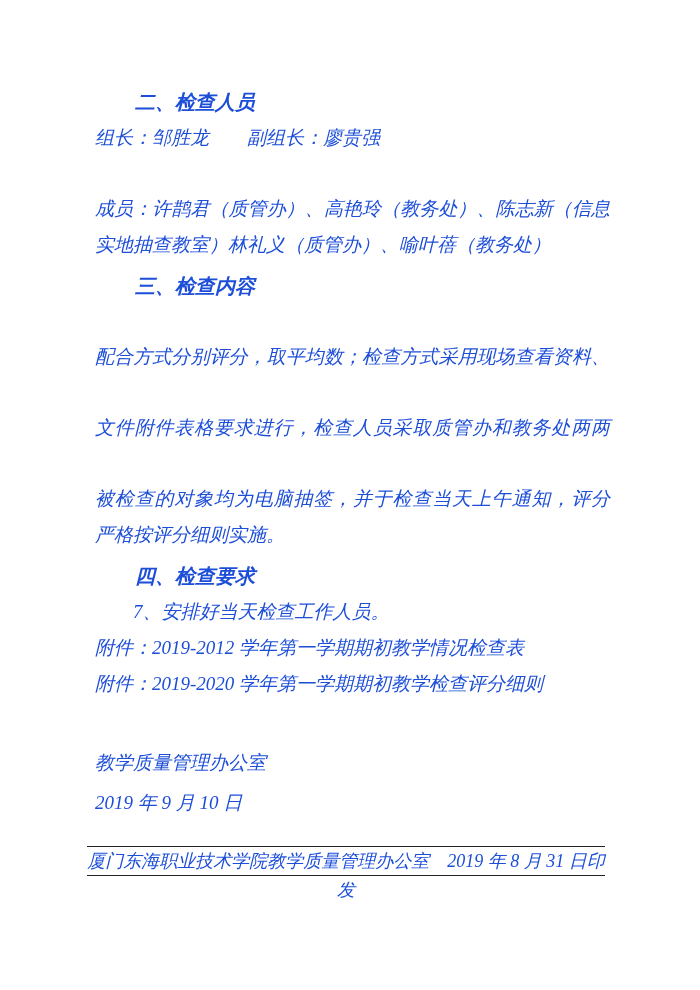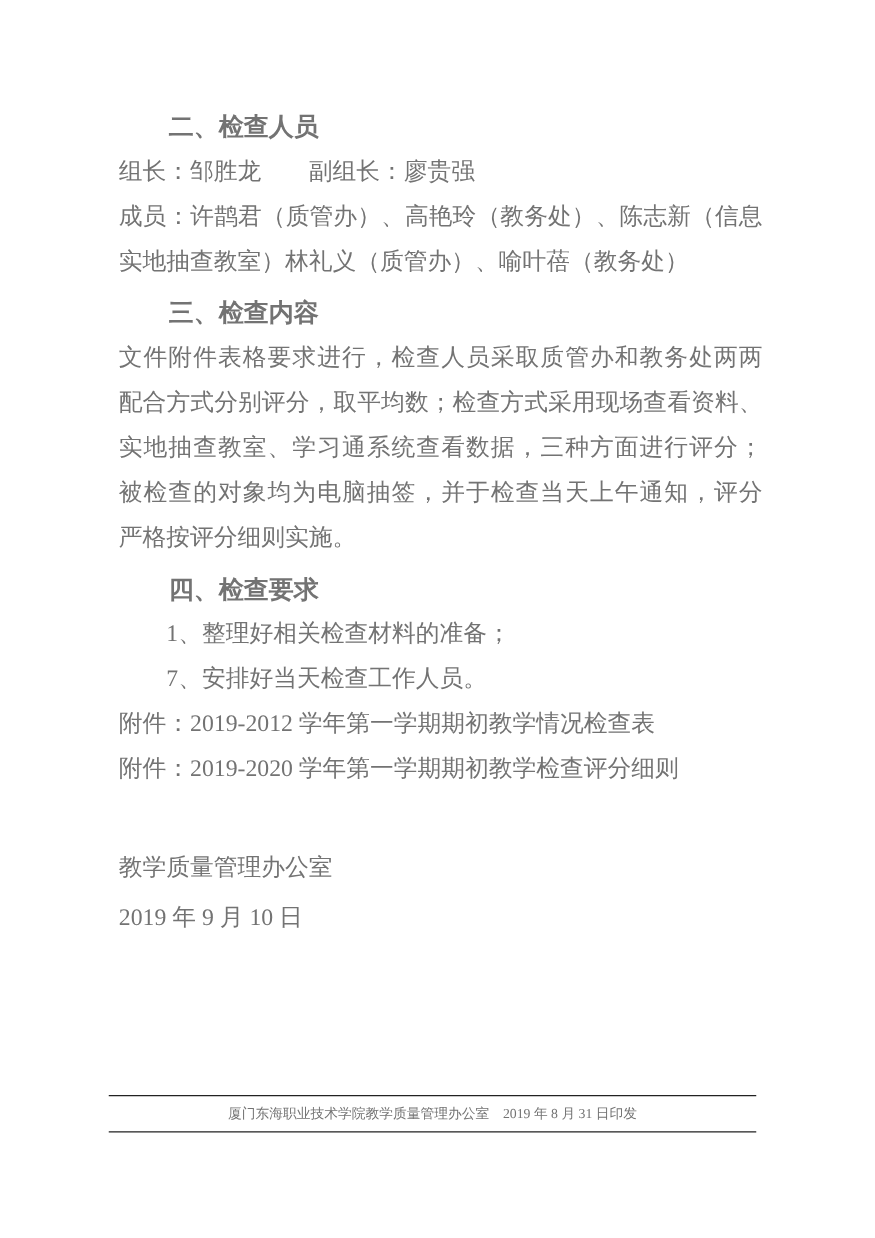--- a/index.html
+++ b/index.html
@@ -5,23 +5,24 @@
   html, body {
     margin: 0;
     padding: 0;
     background: #ffffff;
   }
   .page {
     position: relative;
     width: 700px;
     height: 968px;
     background: #ffffff;
-    color: #737373;
+    color: #1d4ed8;
     font-family: "Liberation Serif", "DejaVu Serif", serif;
     overflow: hidden;
+    font-style: italic;
   }
   .content {
     position: absolute;
     left: 95px;
     top: 84px;
     width: 515px;
     font-size: 19px;
     line-height: 36px;
   }
   .line {
@@ -32,74 +33,73 @@
     font-weight: bold;
     font-size: 20px;
     text-indent: 2em;
   }
   .heading.spaced {
     margin-top: 5px;
   }
   .justify {
     text-align: justify;
     text-align-last: justify;
+    margin-top: 35px;
   }
   .indent {
     text-indent: 2em;
   }
   .sig-block {
     margin-top: 41px;
     text-align: left;
     line-height: 40px;
   }
   .sig-office {
     padding-right: 5px;
   }
   .sig-date {
     padding-right: 15px;
   }
   .footer {
     position: absolute;
     left: 87px;
-    top: 876px;
+    top: 846px;
     width: 518px;
     height: 30px;
     line-height: 29px;
     border-top: 1.5px solid #222222;
     border-bottom: 1.5px solid #222222;
     text-align: center;
-    font-size: 11px;
+    font-size: 18px;
     box-sizing: border-box;
   }
 </style>
 </head>
 <body>
 
 <div class="page">
   <div class="content">
 
     <div class="line heading">二、检查人员</div>
 
     <div class="line">组长：邹胜龙　　副组长：廖贵强</div>
 
     <div class="line justify">成员：许鹊君（质管办）、高艳玲（教务处）、陈志新（信息</div>
 
     <div class="line">实地抽查教室）林礼义（质管办）、喻叶蓓（教务处）</div>
 
     <div class="line heading spaced">三、检查内容</div>
 
+    <div class="line justify">配合方式分别评分，取平均数；检查方式采用现场查看资料、</div>
     <div class="line justify">文件附件表格要求进行，检查人员采取质管办和教务处两两</div>
-    <div class="line justify">配合方式分别评分，取平均数；检查方式采用现场查看资料、</div>
-    <div class="line justify">实地抽查教室、学习通系统查看数据，三种方面进行评分；</div>
     <div class="line justify">被检查的对象均为电脑抽签，并于检查当天上午通知，评分</div>
     <div class="line">严格按评分细则实施。</div>
 
     <div class="line heading spaced">四、检查要求</div>
 
-    <div class="line indent">1、整理好相关检查材料的准备；</div>
     <div class="line indent">7、安排好当天检查工作人员。</div>
 
     <div class="line">附件：2019-2012 学年第一学期期初教学情况检查表</div>
     <div class="line">附件：2019-2020 学年第一学期期初教学检查评分细则</div>
 
     <div class="sig-block">
       <div class="sig-office">教学质量管理办公室</div>
       <div class="sig-date">2019 年 9 月 10 日</div>
     </div>
 

